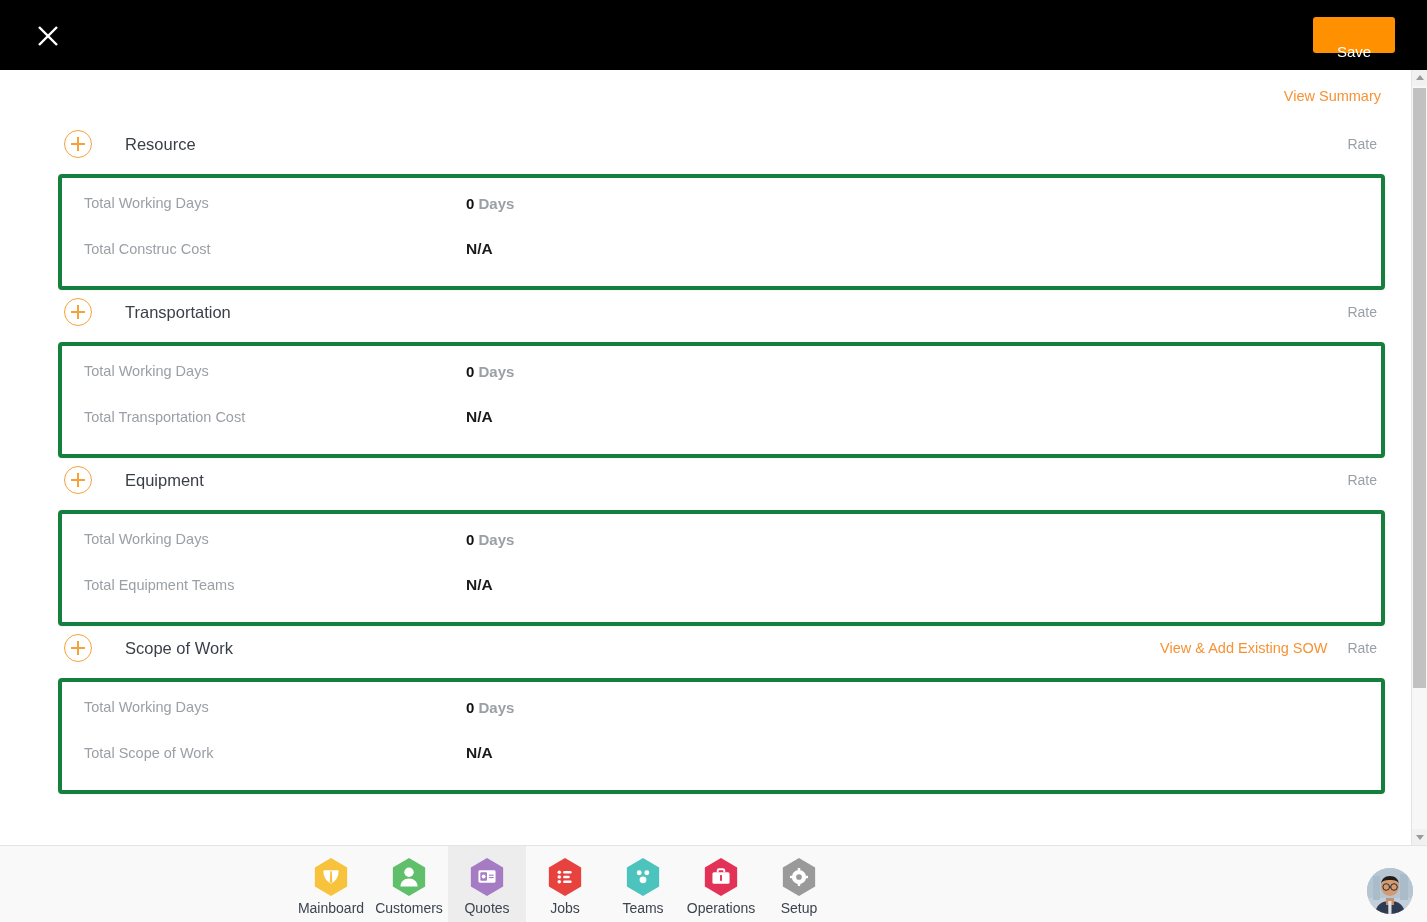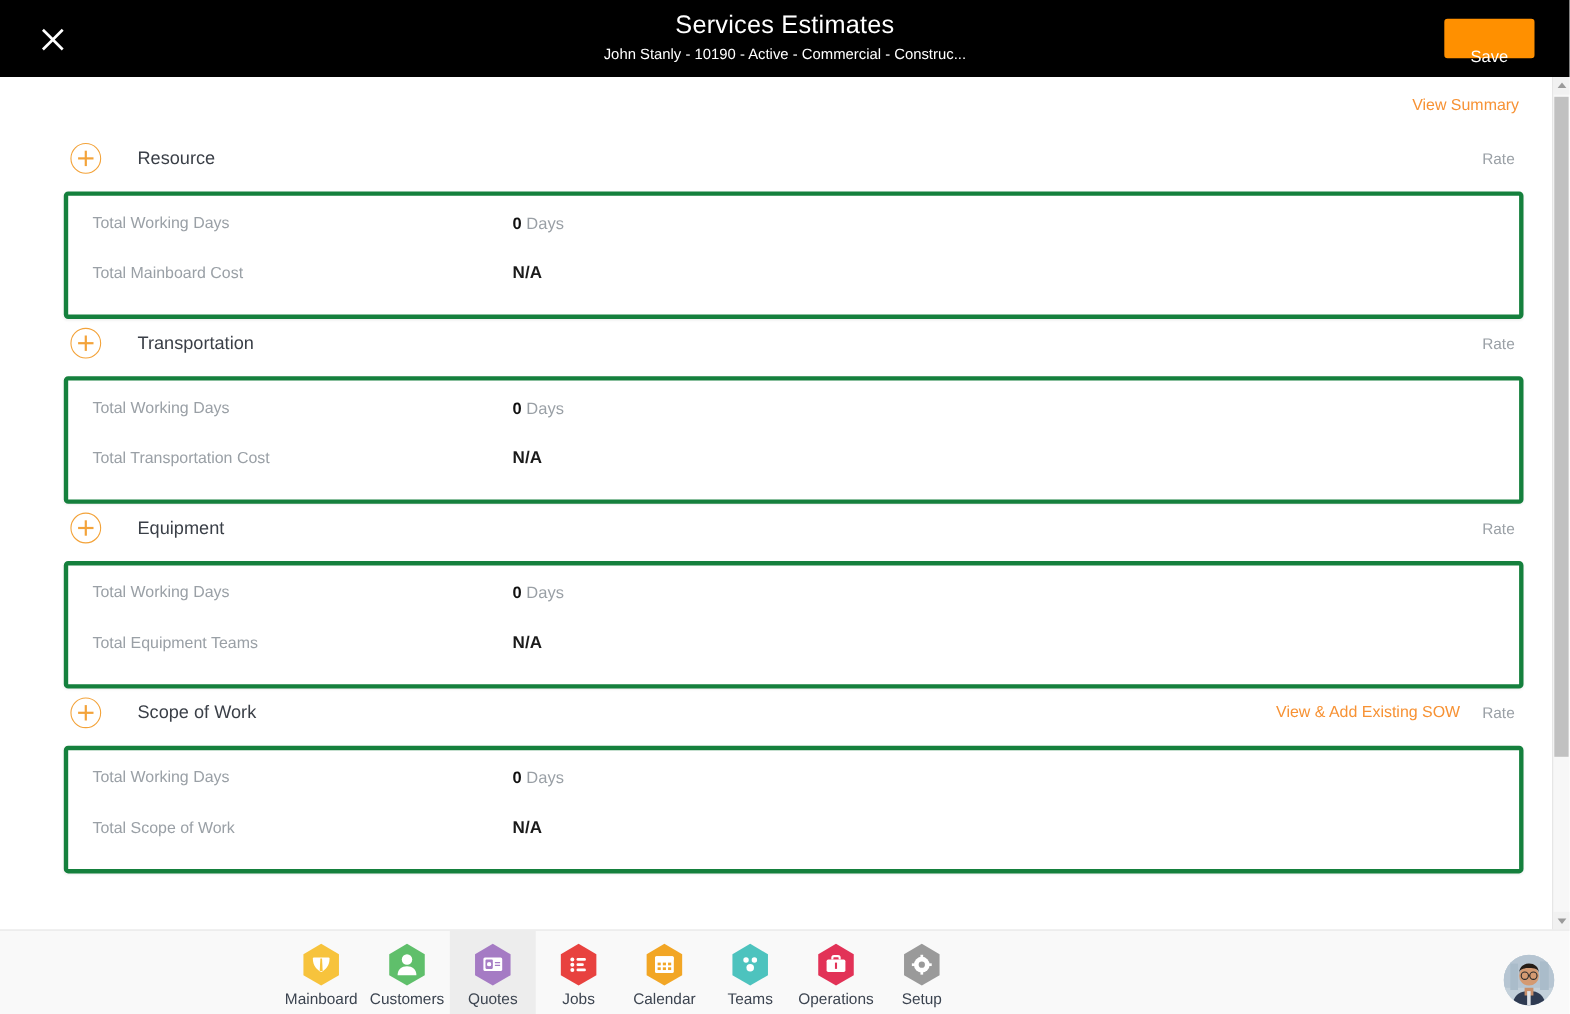--- a/index.html
+++ b/index.html
@@ -190,21 +190,21 @@
   .row-value {
     font-size: 15px;
     color: #2b2b2b;
   }
   .row-value b {
     font-weight: bold;
     color: #111111;
   }
   .row-value .unit {
     color: #9aa0a6;
-    font-weight: 400;
+    font-weight: 700;
   }
   .row-value.na {
     font-weight: bold;
     color: #1a1a1a;
     font-size: 15.5px;
   }
 
   
   .scrollbar {
     position: absolute;
@@ -320,24 +320,20 @@
 <div id="app">
 
   <div class="topbar">
     <div class="close-btn">
       <svg width="36" height="36" viewBox="0 0 36 36" aria-hidden="true">
         <line x1="9" y1="9" x2="27" y2="27" stroke="#ffffff" stroke-width="2.4"></line>
         <line x1="27" y1="9" x2="9" y2="27" stroke="#ffffff" stroke-width="2.4"></line>
       </svg>
     </div>
 
-    <div class="title-block">
-      <div class="app-title">Services Estimates</div>
-      <div class="app-subtitle">John Stanly - 10190 - Active - Commercial - Construc...</div>
-    </div>
 
     <button class="save-btn">Save</button>
   </div>
 
   <div class="content-wrap">
     <div class="content-inner">
 
       <div class="summary-row">
         <a class="link-orange" href="#">View Summary</a>
       </div>
@@ -350,21 +346,21 @@
               <div class="section-head-right">
                 <span class="rate-label">Rate</span>
               </div>
             </div>
             <div class="card">
               <div class="card-row">
                 <div class="row-label">Total Working Days</div>
                 <div class="row-value"><b>0</b> <span class="unit">Days</span></div>
               </div>
               <div class="card-row">
-                <div class="row-label">Total Mainboard Cost</div>
+                <div class="row-label">Total Construc Cost</div>
                 <div class="row-value na">N/A</div>
               </div>
             </div>
           </div>
           <div class="section">
             <div class="section-head">
               <div class="plus-icon"></div>
               <div class="section-title">Transportation</div>
               <div class="section-head-right">
                 <span class="rate-label">Rate</span>
@@ -476,38 +472,20 @@
               <polygon points="20,1 37,11 37,31 20,41 3,31 3,11" fill="#E8423F"></polygon>
               <circle cx="14" cy="16" r="1.9" fill="#fff"></circle>
               <rect x="18" y="14.7" width="9" height="2.6" rx="1.3" fill="#fff"></rect>
               <circle cx="14" cy="21" r="1.9" fill="#fff"></circle>
               <rect x="18" y="19.7" width="7" height="2.6" rx="1.3" fill="#fff"></rect>
               <circle cx="14" cy="26" r="1.9" fill="#fff"></circle>
               <rect x="18" y="24.7" width="9" height="2.6" rx="1.3" fill="#fff"></rect>
             </svg>
           </div>
           <div class="nav-label">Jobs</div>
-        </div>
-        <div class="nav-item">
-          <div class="nav-icon">
-            <svg class="hex" viewBox="0 0 40 42" aria-hidden="true">
-              <polygon points="20,1 37,11 37,31 20,41 3,31 3,11" fill="#F2A625"></polygon>
-              <rect x="11" y="13" width="18" height="16" rx="1.5" fill="#fff"></rect>
-              <rect x="11" y="13" width="18" height="4" rx="1.5" fill="#fff"></rect>
-              <g fill="#F2A625">
-                <rect x="13.5" y="19" width="3" height="2.6"></rect>
-                <rect x="18.5" y="19" width="3" height="2.6"></rect>
-                <rect x="23.5" y="19" width="3" height="2.6"></rect>
-                <rect x="13.5" y="23.5" width="3" height="2.6"></rect>
-                <rect x="18.5" y="23.5" width="3" height="2.6"></rect>
-                <rect x="23.5" y="23.5" width="3" height="2.6"></rect>
-              </g>
-            </svg>
-          </div>
-          <div class="nav-label">Calendar</div>
         </div>
         <div class="nav-item">
           <div class="nav-icon">
             <svg class="hex" viewBox="0 0 40 42" aria-hidden="true">
               <polygon points="20,1 37,11 37,31 20,41 3,31 3,11" fill="#4DC3BE"></polygon>
               <circle cx="16" cy="16.5" r="2.6" fill="#fff"></circle>
               <circle cx="24" cy="16.5" r="2.6" fill="#fff"></circle>
               <circle cx="20" cy="24" r="3.6" fill="#fff"></circle>
             </svg>
           </div>

